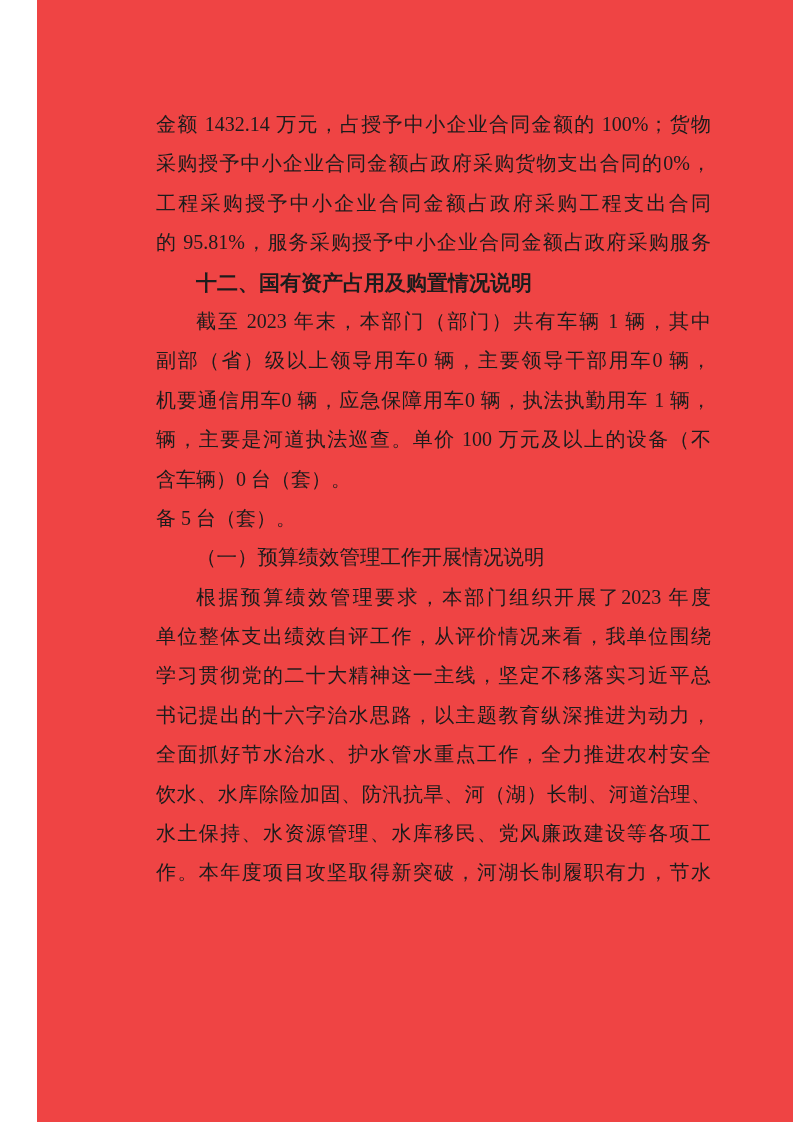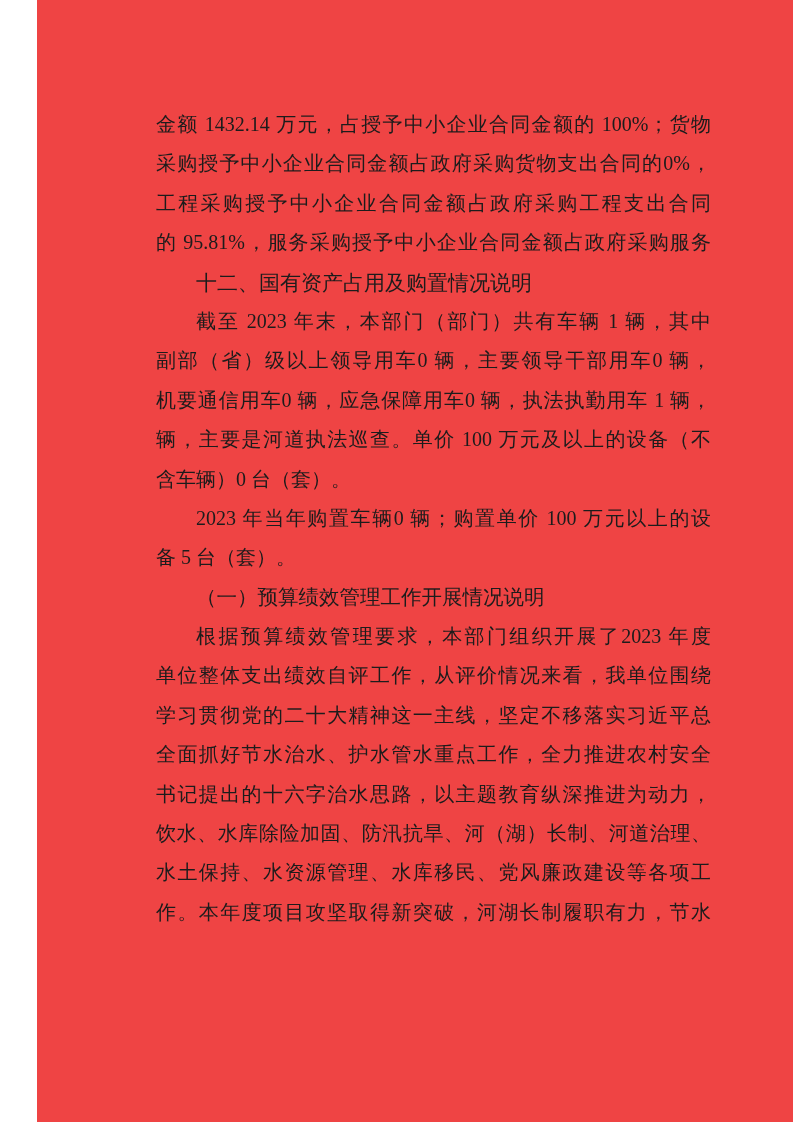--- a/index.html
+++ b/index.html
@@ -30,21 +30,21 @@
   }
   .line.last {
     text-align-last: left;
   }
   .line.indent {
     text-indent: 40px;
     font-family: Liberation Serif, serif;
   }
   .line.heading {
     font-family: "Liberation Sans", "DejaVu Sans", sans-serif;
-    font-weight: 400;
+    font-weight: 700;
     font-size: 21px;
     text-align-last: left;
   }
   .line.subheading {
     text-align-last: left;
     font-size: 20.5px;
   }
 </style>
 </head>
 <body>
@@ -57,28 +57,27 @@
   <div class="line">的 95.81%，服务采购授予中小企业合同金额占政府采购服务</div>
 
   <div class="line heading indent">十二、国有资产占用及购置情况说明</div>
 
   <div class="line indent">截至 2023 年末，本部门（部门）共有车辆 1 辆，其中</div>
   <div class="line">副部（省）级以上领导用车0 辆，主要领导干部用车0 辆，</div>
   <div class="line">机要通信用车0 辆，应急保障用车0 辆，执法执勤用车 1 辆，</div>
   <div class="line">辆，主要是河道执法巡查。单价 100 万元及以上的设备（不</div>
   <div class="line last">含车辆）0 台（套）。</div>
 
-  <div class="line indent">2023 年当年购置车辆0 辆；购置单价 100 万元以上的设</div>
   <div class="line last">备 5 台（套）。</div>
 
 
   <div class="line subheading indent">（一）预算绩效管理工作开展情况说明</div>
 
   <div class="line indent">根据预算绩效管理要求，本部门组织开展了2023 年度</div>
   <div class="line">单位整体支出绩效自评工作，从评价情况来看，我单位围绕</div>
   <div class="line">学习贯彻党的二十大精神这一主线，坚定不移落实习近平总</div>
+  <div class="line">书记提出的十六字治水思路，以主题教育纵深推进为动力，</div>
   <div class="line">全面抓好节水治水、护水管水重点工作，全力推进农村安全</div>
-  <div class="line">书记提出的十六字治水思路，以主题教育纵深推进为动力，</div>
   <div class="line">饮水、水库除险加固、防汛抗旱、河（湖）长制、河道治理、</div>
   <div class="line">水土保持、水资源管理、水库移民、党风廉政建设等各项工</div>
   <div class="line">作。本年度项目攻坚取得新突破，河湖长制履职有力，节水</div>
 
 </div>
 
 </body></html>

